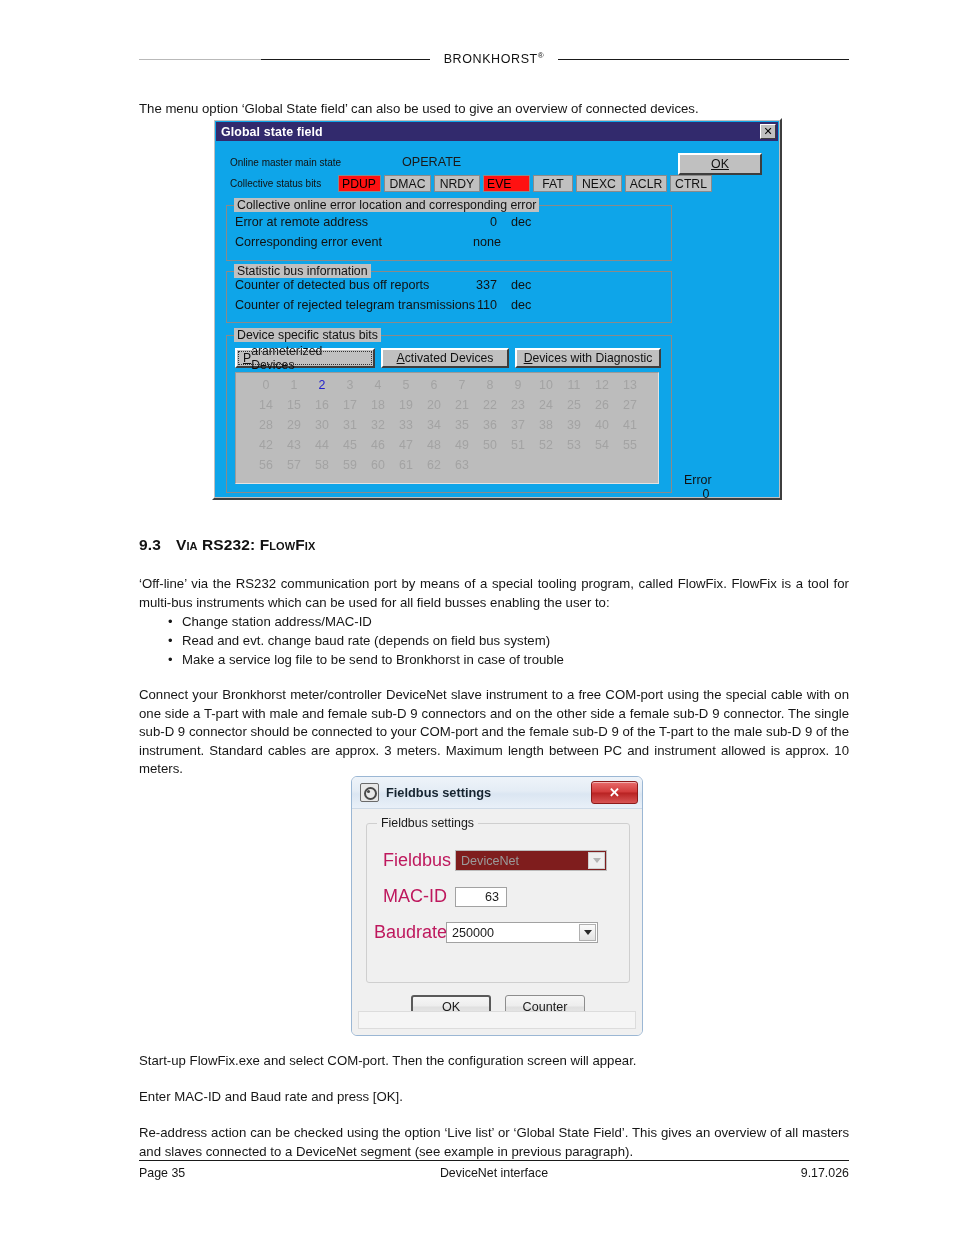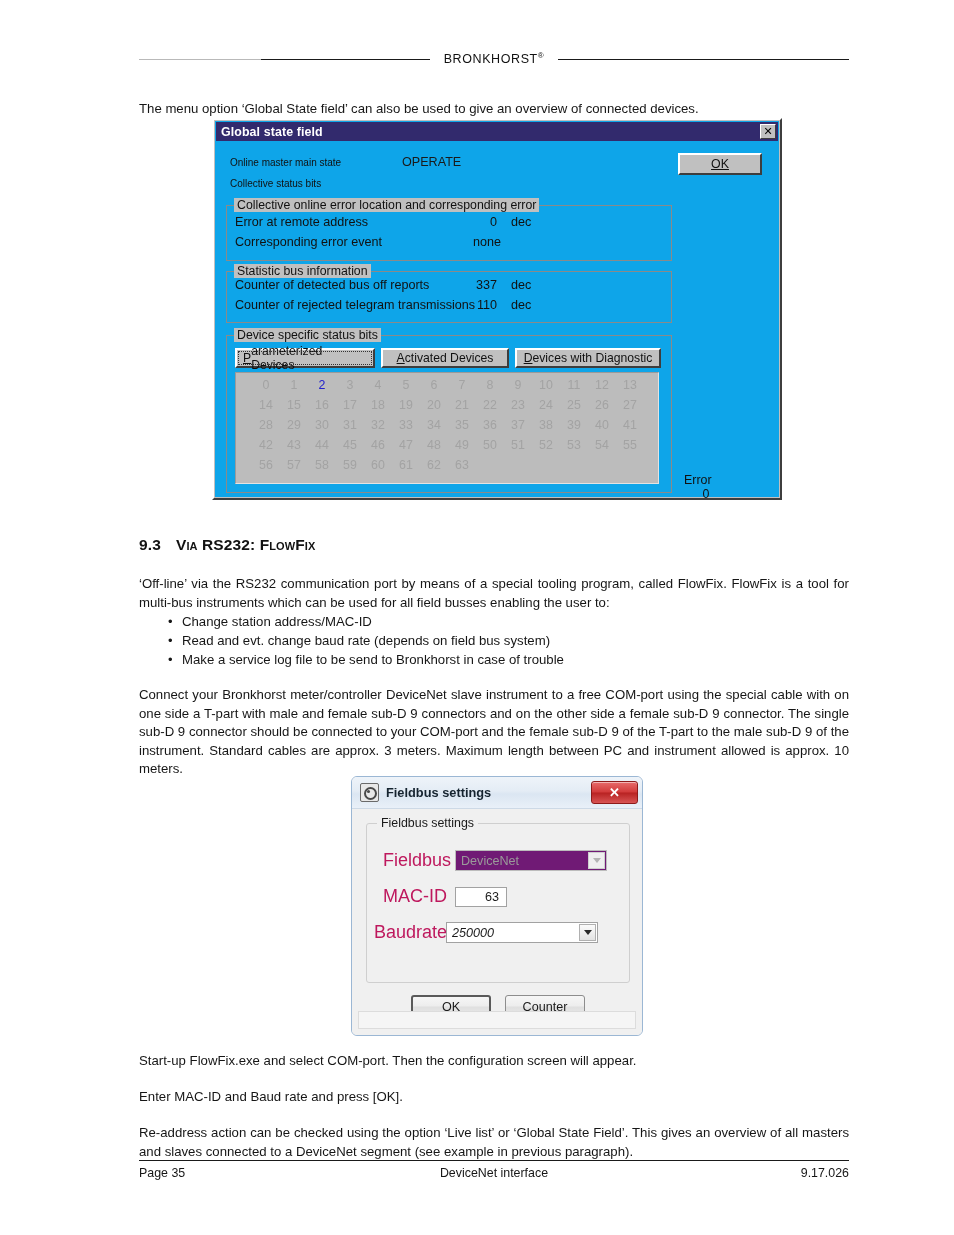--- a/index.html
+++ b/index.html
@@ -234,21 +234,21 @@
     font-size:12.4px; color:#1a1a1a;
   }
   .w7-field{ position:absolute; display:flex; align-items:center; }
   .w7-field .k{ width:72px; font-size:18px; color:#be185d; }
 
   .combo{
     height:21px; background:#fff; border:1px solid #a2a2a2;
     display:flex; align-items:center; box-sizing:border-box;
     font-size:12.6px; color:#1a1a1a; padding-left:5px; position:relative;
   }
-  .combo.disabled{ background:#701a75; color:#9a9a9a; border-color:#bcbcbc; }
+  .combo.disabled{ background:#7f1d1d; color:#9a9a9a; border-color:#bcbcbc; }
   .combo .arw{
     position:absolute; right:1px; top:1px; width:17px; height:17px;
     background:linear-gradient(to bottom,#fbfbfb,#e3e3e3);
     border:1px solid #b0b0b0; box-sizing:border-box;
     display:flex; align-items:center; justify-content:center;
   }
   .combo.disabled .arw{ background:#efefef; border-color:#cfcfcf; }
   .combo .arw i{
     display:block; width:0;height:0;
     border-left:4px solid transparent; border-right:4px solid transparent;
@@ -300,20 +300,30 @@
 
     <div class="w95-body">
 
       <div class="row-state">
         <div class="k lbl">Online master main state</div>
         <div class="v">OPERATE</div>
       </div>
 
       <div class="row-bits">
         <div class="k lbl">Collective status bits</div>
+        <div id="bits" style="display:flex;">
+            <div class="bitbox on" style="width: 43px;">PDUP</div>
+            <div class="bitbox" style="width: 47px;">DMAC</div>
+            <div class="bitbox" style="width: 46px;">NRDY</div>
+            <div class="bitbox on" style="width: 47px;">EVE</div>
+            <div class="bitbox" style="width: 40px;">FAT</div>
+            <div class="bitbox" style="width: 46px;">NEXC</div>
+            <div class="bitbox" style="width: 42px;">ACLR</div>
+            <div class="bitbox" style="width: 42px;">CTRL</div>
+          </div>
       </div>
 
       <div class="okbtn">
           <u>OK</u>
         </div>
 
       <div class="grp" style="left:10px; top:62px; width:446px; height:56px;">
         <div class="cap">Collective online error location and corresponding error</div>
         <div class="grp-row" style="left:8px; top:9px; width:430px;">
           <div class="k">Error at remote address</div>
@@ -470,21 +480,21 @@
 
         <div class="w7-field" style="left:16px; top:62px; width:232px;">
           <div class="k">MAC-ID</div>
           <div class="textin">
               <span>63</span>
             </div>
         </div>
 
         <div class="w7-field" style="left:7px; top:98px; width:232px;">
           <div class="k">Baudrate</div>
-          <div class="combo" style="width:152px;font-style:italic;">
+          <div class="combo" style="width:152px;">
             <span>250000</span>
             <span class="arw">
                 <i></i>
               </span>
           </div>
         </div>
       </div>
 
       <div class="w7-btns">
         <div class="w7btn default">OK</div>

